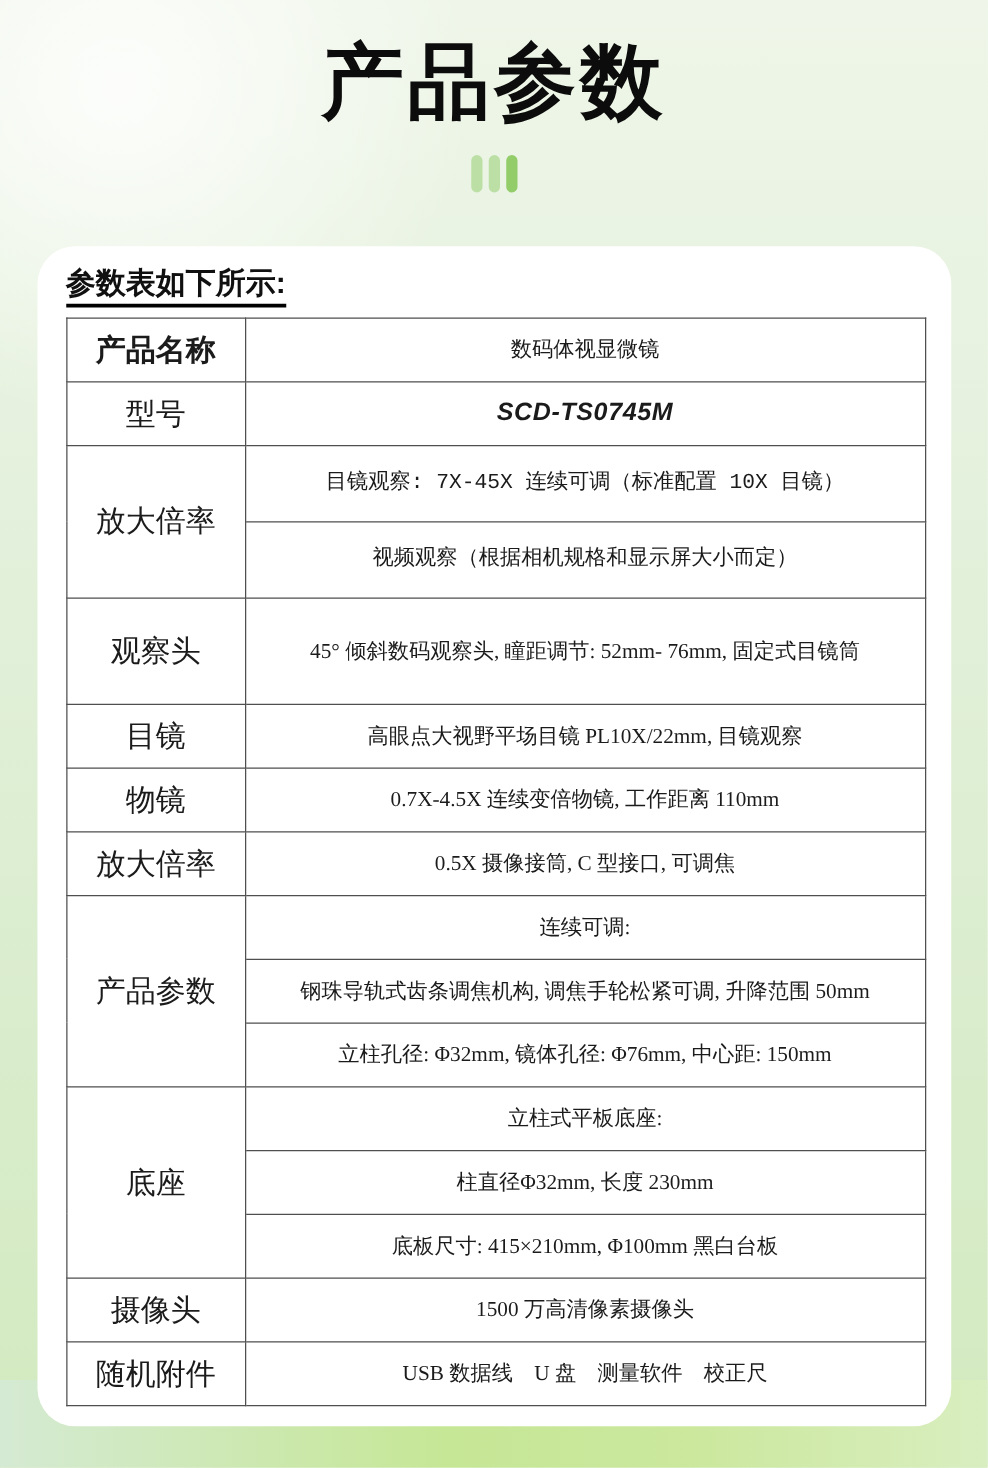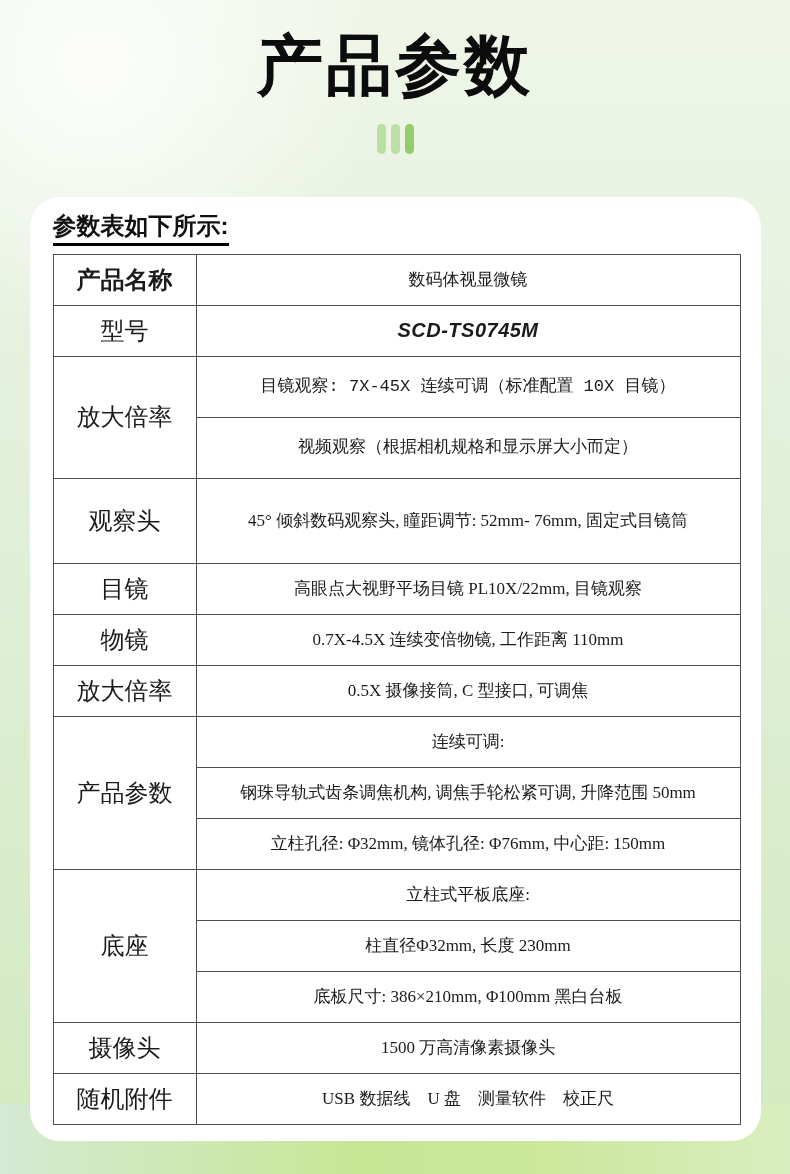--- a/index.html
+++ b/index.html
@@ -142,21 +142,21 @@
             <td class="value-cell">立柱孔径: Φ32mm, 镜体孔径: Φ76mm, 中心距: 150mm</td>
           </tr>
           <tr>
             <td class="label-cell" rowspan="3">底座</td>
             <td class="value-cell">立柱式平板底座:</td>
           </tr>
           <tr>
             <td class="value-cell">柱直径Φ32mm, 长度 230mm</td>
           </tr>
           <tr>
-            <td class="value-cell">底板尺寸: 386×210mm, Φ100mm 黑白台板</td>
+            <td class="value-cell">底板尺寸: 415×210mm, Φ100mm 黑白台板</td>
           </tr>
           <tr>
             <td class="label-cell" rowspan="1">摄像头</td>
             <td class="value-cell">1500 万高清像素摄像头</td>
           </tr>
           <tr>
             <td class="label-cell" rowspan="1">随机附件</td>
             <td class="value-cell">USB 数据线　U 盘　测量软件　校正尺</td>
           </tr>
         </tbody>

